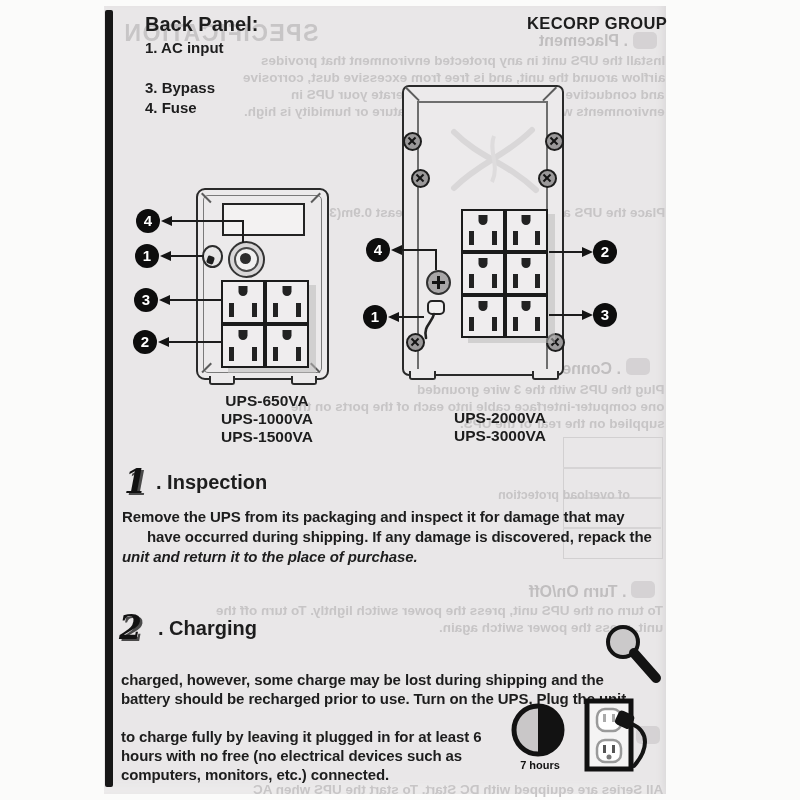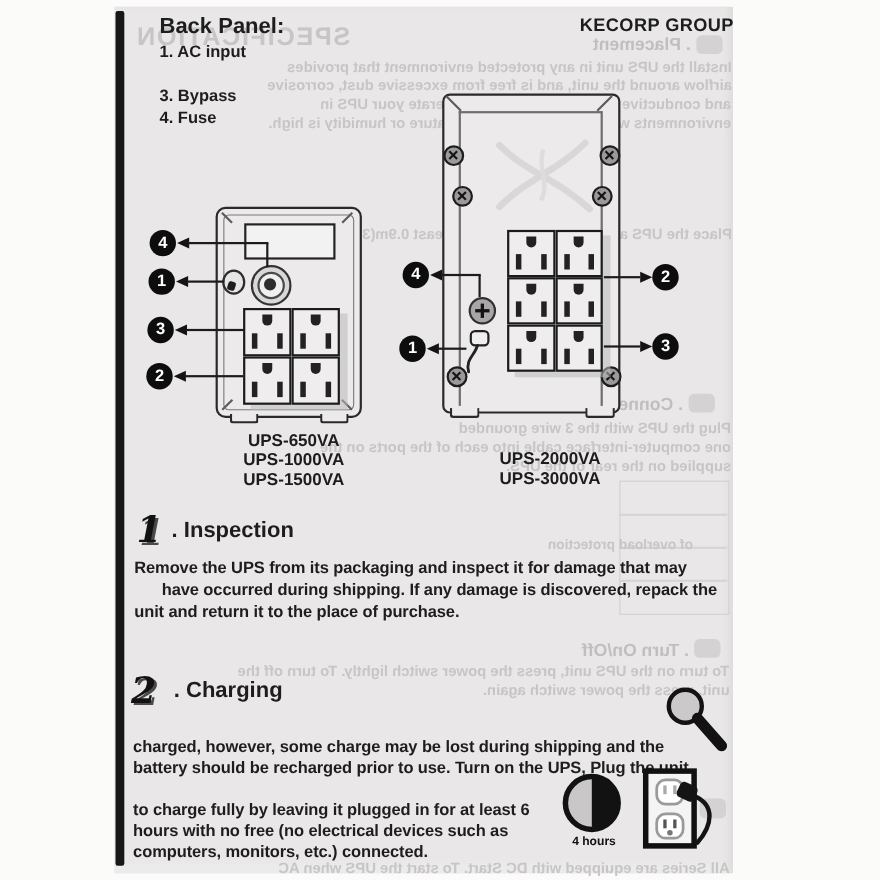--- a/index.html
+++ b/index.html
@@ -278,40 +278,40 @@
   <svg class="abs" style="left:448px;top:122px;" width="92" height="74" viewBox="0 0 92 74">
     <path d="M6 10 C 32 36, 58 40, 88 68" stroke="#d9d7d8" stroke-width="6" fill="none" stroke-linecap="round"></path>
     <path d="M84 8 C 58 34, 32 40, 6 66" stroke="#d9d7d8" stroke-width="6" fill="none" stroke-linecap="round"></path>
     <path d="M46 14 C 40 28, 52 44, 44 60" stroke="#dedcdd" stroke-width="4" fill="none"></path>
   </svg>
 
   <div class="abs sect-num" style="left:124px;top:462px;">1</div>
   <div class="abs ink sect-title" style="left:156px;top:471px;">. Inspection</div>
   <div class="abs ink body" style="left:122px;top:508px;">Remove the UPS from its packaging and inspect it for damage that may</div>
   <div class="abs ink body" style="left:122px;top:528px;margin-left:25px;">have occurred during shipping. If any damage is discovered, repack the</div>
-  <div class="abs ink body" style="left:122px;top:548px;">unit and return it to the place of purchase.</div>
+  <div class="abs ink body" style="left:122px;top:548px;font-style:italic;">unit and return it to the place of purchase.</div>
 
   <div class="abs sect-num" style="left:119px;top:608px;">2</div>
   <div class="abs ink sect-title" style="left:158px;top:617px;">. Charging</div>
   <div class="abs ink body" style="left:121px;top:671px;text-align:right;">charged, however, some charge may be lost during shipping and the</div>
   <div class="abs ink body" style="left:121px;top:690px;">battery should be recharged prior to use. Turn on the UPS, Plug the unit</div>
   <div class="abs ink body" style="left:121px;top:728px;">to charge fully by leaving it plugged in for at least 6</div>
   <div class="abs ink body" style="left:121px;top:747px;">hours with no free (no electrical devices such as</div>
   <div class="abs ink body" style="left:121px;top:766px;">computers, monitors, etc.) connected.</div>
 
   <svg class="abs" style="left:600px;top:622px;" width="66" height="72" viewBox="0 0 66 72">
     <circle cx="23" cy="20" r="15" fill="#cbc9ca" stroke="#131313" stroke-width="4"></circle>
     <line x1="34" y1="31" x2="56" y2="56" stroke="#131313" stroke-width="10" stroke-linecap="round"></line>
   </svg>
 
   <svg class="abs" style="left:509px;top:702px;" width="62" height="58" viewBox="0 0 62 58">
     <circle cx="29" cy="28" r="24" fill="#c9c7c8" stroke="#121212" stroke-width="5"></circle>
     <path d="M29 4 A24 24 0 0 1 29 52 Z" fill="#121212"></path>
   </svg>
-  <div class="abs cap" style="left:512px;top:759px;width:56px;text-align:center;">4 hours</div>
+  <div class="abs cap" style="left:512px;top:759px;width:56px;text-align:center;">7 hours</div>
 
   <svg class="abs" style="left:584px;top:698px;" width="76" height="76" viewBox="0 0 76 76">
     <rect x="3" y="3" width="44" height="68" fill="#f5f4f4" stroke="#111" stroke-width="5"></rect>
     <rect x="13" y="11" width="24" height="22" rx="8" fill="#ffffff" stroke="#9a9a9a" stroke-width="2.5"></rect>
     <rect x="19" y="16" width="3" height="8" fill="#aaa"></rect>
       <rect x="28" y="16" width="3" height="8" fill="#aaa"></rect>
     <rect x="13" y="42" width="24" height="22" rx="8" fill="#ffffff" stroke="#9a9a9a" stroke-width="2.5"></rect>
     <rect x="19" y="47" width="3" height="8" fill="#555"></rect>
       <rect x="28" y="47" width="3" height="8" fill="#555"></rect>
     <circle cx="25" cy="59" r="2.5" fill="#777"></circle>

